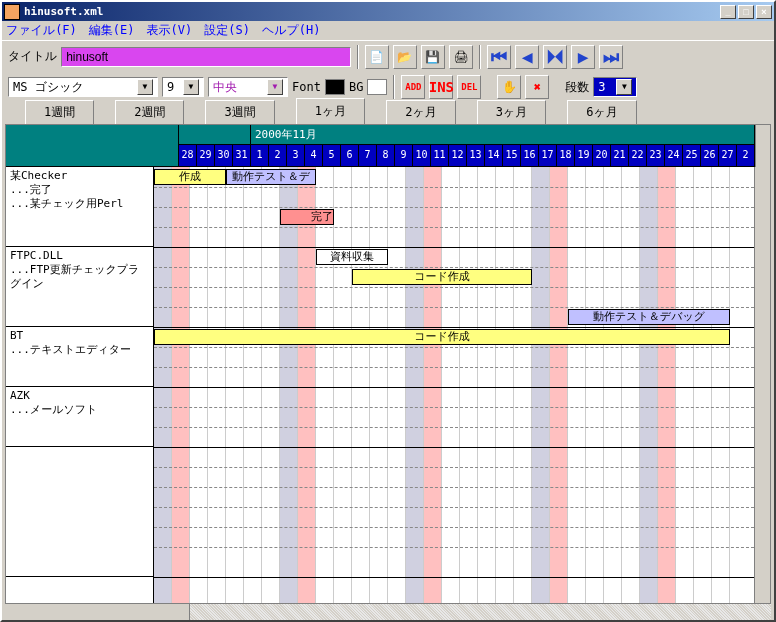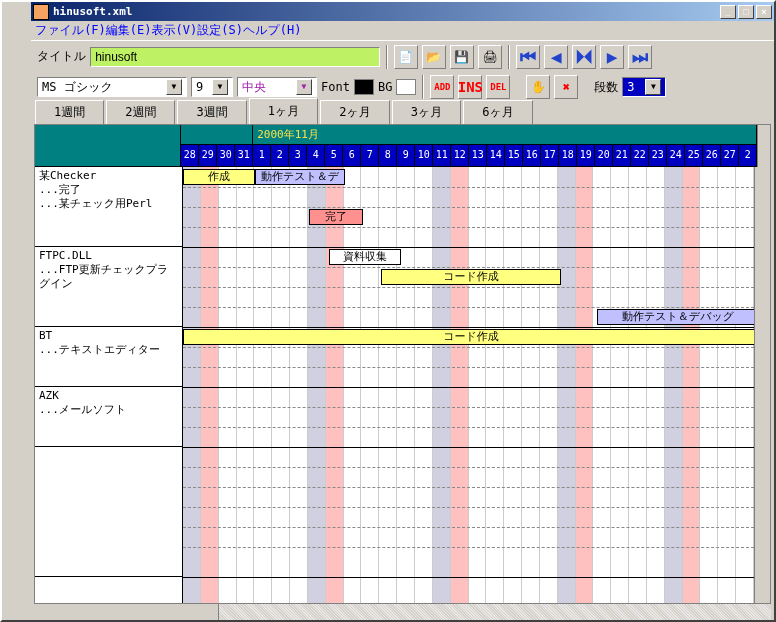--- a/index.html
+++ b/index.html
@@ -1,41 +1,41 @@
 <!DOCTYPE html>
 <html><head>
 <meta charset="utf-8">
 <style>
 * { box-sizing: border-box; margin: 0; padding: 0; }
 body { font-family: "MS Gothic", monospace; font-size: 12px; background: #d4d0c8; overflow: hidden; }
-.window { width: 776px; height: 622px; border: 2px solid #d4d0c8; border-top-color: #fff; border-left-color: #fff; border-right-color: #404040; border-bottom-color: #404040; display: flex; flex-direction: column; padding-left: 29px; }
+.window { width: 776px; height: 622px; border: 2px solid #d4d0c8; border-top-color: #fff; border-left-color: #fff; border-right-color: #404040; border-bottom-color: #404040; display: flex; flex-direction: column; }
 .titlebar { background: linear-gradient(to right, #0a246a, #a6caf0); color: #fff; height: 19px; display: flex; align-items: center; padding: 0 2px; font-weight: bold; font-size: 11px; }
 .titlebar-icon { width: 16px; height: 16px; background: #f4a460; margin-right: 4px; border: 1px solid #000; }
 .title-text { flex: 1; }
 .win-btns { display: flex; gap: 2px; }
 .win-btn { width: 16px; height: 14px; background: #d4d0c8; border: 1px solid #fff; border-right-color: #404040; border-bottom-color: #404040; font-size: 9px; text-align: center; line-height: 12px; font-family: Arial; font-weight: bold; }
-.menubar { background: #d4d0c8; height: 19px; display: flex; align-items: center; padding: 0 4px; color: #0000ff; font-size: 12px; }
+.menubar { background: #d4d0c8; height: 19px; display: flex; align-items: center; padding: 0 4px; color: #0000ff; gap: 12px; font-size: 12px; }
 .toolbar1 { background: #d4d0c8; height: 32px; display: flex; align-items: center; padding: 2px 6px; gap: 4px; border-top: 1px solid #fff; }
 .lbl { font-size: 12px; }
-.txtinput { background: #bef264; border: 1px solid #808080; border-right-color: #fff; border-bottom-color: #fff; padding: 2px 4px; font-size: 12px; height: 20px; }
+.txtinput { background: #d946ef; border: 1px solid #808080; border-right-color: #fff; border-bottom-color: #fff; padding: 2px 4px; font-size: 12px; height: 20px; }
 .toolbar2 { background: #d4d0c8; height: 30px; display: flex; align-items: center; padding: 2px 6px; gap: 4px; }
 .combo { background: #fff; border: 1px solid #808080; border-right-color: #fff; border-bottom-color: #fff; padding: 2px 4px; font-size: 12px; height: 20px; display: flex; align-items: center; justify-content: space-between; }
 .combo-btn { width: 16px; height: 16px; background: #d4d0c8; border: 1px solid #fff; border-right-color: #404040; border-bottom-color: #404040; text-align: center; font-size: 8px; line-height: 14px; }
 .tbtn { width: 24px; height: 24px; border: 1px solid #fff; border-right-color: #808080; border-bottom-color: #808080; display: flex; align-items: center; justify-content: center; }
 .sep { width: 2px; height: 24px; border-left: 1px solid #808080; border-right: 1px solid #fff; margin: 0 2px; }
 .swatch { width: 20px; height: 16px; border: 1px solid #808080; }
 .nav-arrow { font-size: 18px; color: #2244cc; font-weight: bold; }
 .tabs { background: #d4d0c8; height: 22px; display: flex; align-items: flex-end; padding: 0 4px; gap: 2px; }
-.tab { padding: 3px 18px; background: #d4d0c8; border: 1px solid #808080; border-bottom: none; border-top-color: #fff; border-left-color: #fff; font-size: 12px; }
+.tab { padding: 3px 18px; background: #d4d0c8; border: 1px solid #808080; border-bottom: none; border-top-color: #fff; border-left-color: #fff; font-size: 12px; margin-left: 19px; }
 .tab.active { background: #d4d0c8; border-bottom: 1px solid #d4d0c8; margin-bottom: -1px; padding: 4px 18px; }
 .main { flex: 1; display: flex; flex-direction: column; border: 1px solid #808080; margin: 0 3px; background: #fff; overflow: hidden; position: relative; }
 .header-row { display: flex; height: 42px; }
 .corner { width: 185px; background: #008080; border-right: 1px solid #000; border-bottom: 1px solid #000; }
 .date-header { flex: 1; display: flex; flex-direction: column; }
-.month-row { height: 20px; background: #008080; color: #fde047; display: flex; border-bottom: 1px solid #000; }
+.month-row { height: 20px; background: #008080; color: #ffffff; display: flex; border-bottom: 1px solid #000; }
 .month-seg { border-right: 1px solid #000; padding: 2px 4px; font-size: 11px; }
 .day-row { height: 22px; display: flex; background: #0000c0; }
 .day-cell { width: 18px; color: #fff; text-align: center; font-size: 10px; line-height: 20px; border-right: 1px solid #000; border-bottom: 1px solid #000; }
 .grid-body { flex: 1; display: flex; overflow: hidden; }
 .left-panel { width: 148px; background: #fff; border-right: 1px solid #000; display: flex; flex-direction: column; }
 .task-group { border-bottom: 1px solid #000; padding: 2px 4px; font-size: 11px; line-height: 14px; }
 .task-group .h { font-weight: normal; }
 .task-group .sub { }
 .right-panel { flex: 1; position: relative; overflow: hidden; }
 .bg-grid { position: absolute; inset: 0; display: flex; }
@@ -282,22 +282,22 @@
             <div class="row-line" style="top: 300px;"></div>
             <div class="row-line" style="top: 320px;"></div>
             <div class="row-line" style="top: 340px;"></div>
             <div class="row-line" style="top: 360px;"></div>
             <div class="row-line" style="top: 380px;"></div>
             <div class="row-solid" style="top: 410px;"></div>
           </div>
         <div class="rows" id="bars">
             <div class="bar" style="background: rgb(255, 255, 128); left: 0px; width: 72px; top: 2px;">作成</div>
             <div class="bar" style="background: rgb(192, 192, 255); left: 72px; width: 90px; top: 2px;">動作テスト＆デバッグ</div>
-            <div class="bar" style="background: rgb(255, 144, 144); left: 126px; width: 54px; top: 42px;">完了</div>
-            <div class="bar" style="background: rgb(255, 255, 255); left: 146px; width: 72px; top: 82px;">資料収集</div>
+            <div class="bar" style="background: rgb(255, 144, 144); left: 126px; width: 54px; top: 42px; text-align: right;">完了</div>
+            <div class="bar" style="background: rgb(255, 255, 255); left: 162px; width: 72px; top: 82px;">資料収集</div>
             <div class="bar" style="background: rgb(255, 255, 128); left: 198px; width: 180px; top: 102px;">コード作成</div>
             <div class="bar" style="background: rgb(192, 192, 255); left: 414px; width: 162px; top: 142px;">動作テスト＆デバッグ</div>
             <div class="bar" style="background: rgb(255, 255, 128); left: 0px; width: 576px; top: 162px;">コード作成</div>
           </div>
       </div>
       <div class="scroll-v"></div>
     </div>
   </div>
   <div class="scroll-h">
     <div style="width:185px;border-right:1px solid #808080"></div>

